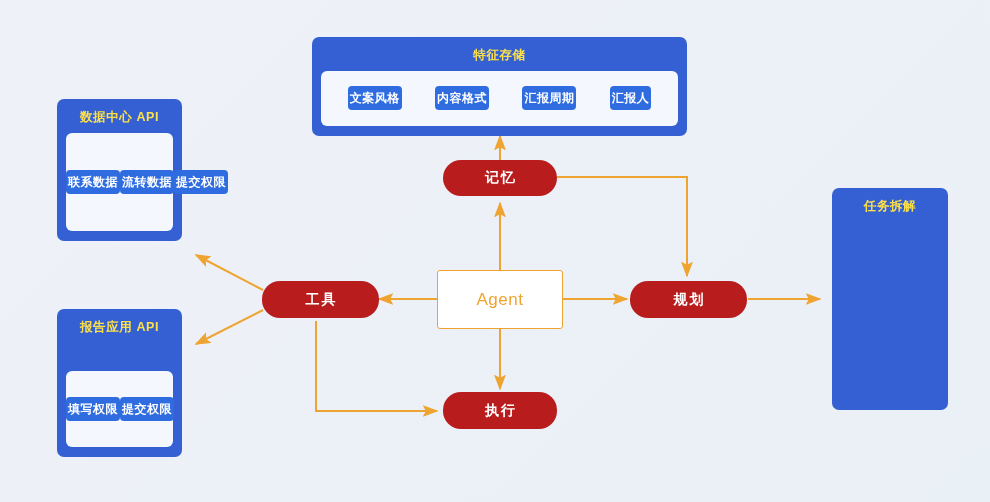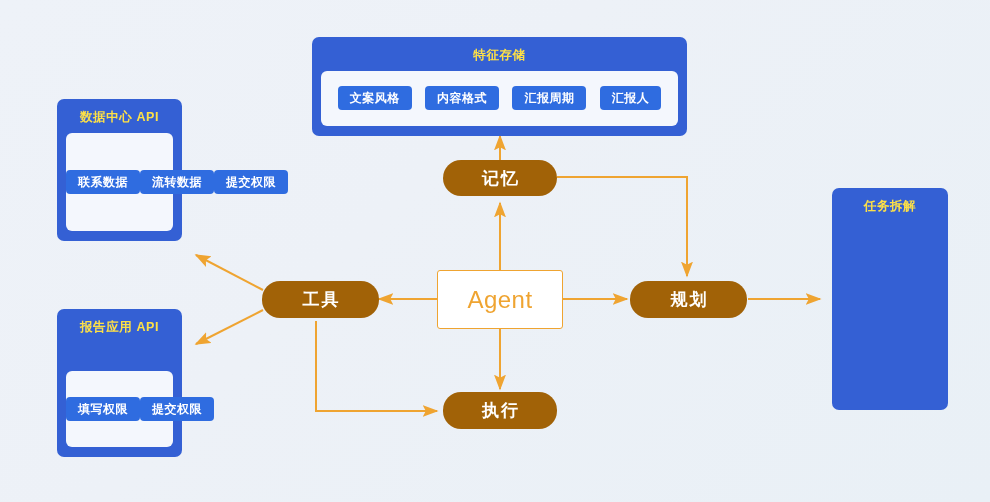--- a/index.html
+++ b/index.html
@@ -63,57 +63,57 @@
   .chip {
     background: #2f6ce0;
     color: #ffffff;
     font-size: 12px;
     font-weight: bold;
     letter-spacing: 0.5px;
     border-radius: 4px;
     text-align: center;
     white-space: nowrap;
     box-sizing: border-box;
-    padding: 6px 12px;
+    padding: 6px 2px;
     line-height: 1;
   }
 
   
   .panel.horizontal .panel-inner {
     flex-direction: row;
     align-items: center;
     justify-content: space-around;
     padding: 8px 10px;
   }
 
   
   .pill {
     position: absolute;
-    background: #a16207;
+    background: #b91c1c;
     color: #ffffff;
     border-radius: 18px;
     display: flex;
     align-items: center;
     justify-content: center;
-    font-size: 17px;
+    font-size: 14px;
     font-weight: bold;
     letter-spacing: 2px;
     box-sizing: border-box;
     text-indent: 2px;
   }
   .agent-box {
     position: absolute;
     background: #ffffff;
     border: 1.4px solid #efa431;
     border-radius: 3px;
     color: #efa431;
     display: flex;
     align-items: center;
     justify-content: center;
-    font-size: 24px;
+    font-size: 17px;
     letter-spacing: 0.5px;
     box-sizing: border-box;
   }
 </style>
 </head>
 <body>
 
 <div id="canvas">
 
   <svg id="wires" viewBox="0 0 990 502" xmlns="http://www.w3.org/2000/svg">

